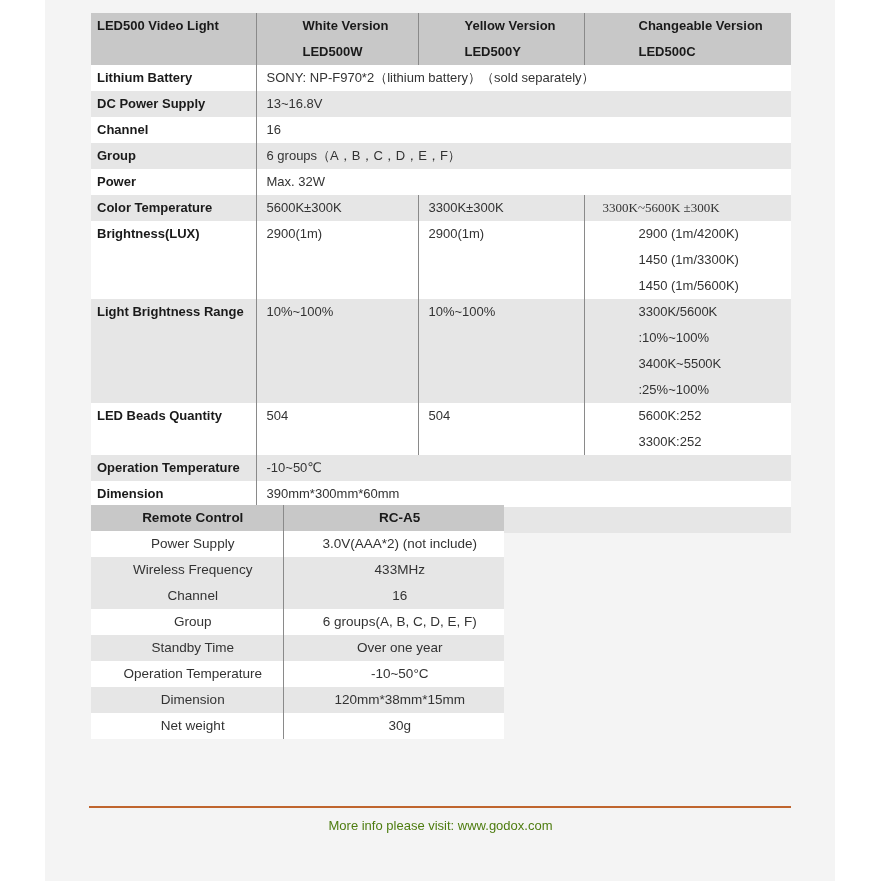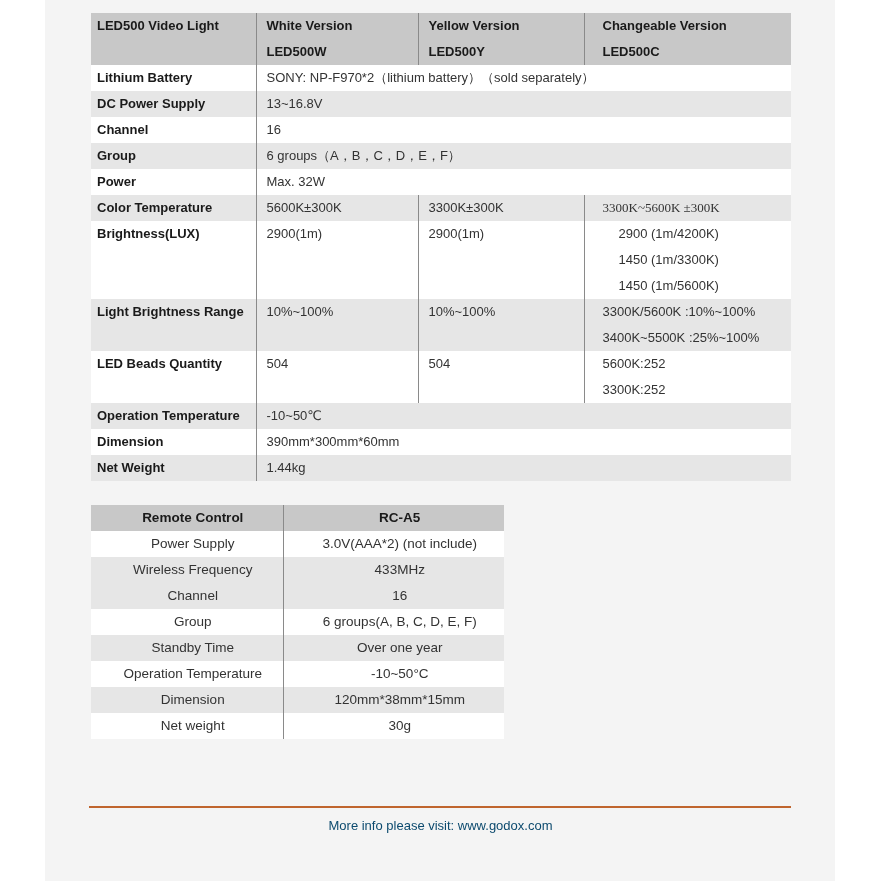--- a/index.html
+++ b/index.html
@@ -19,33 +19,33 @@
   #main-table col.c1 { width:162px; }
   #main-table col.c2 { width:166px; }
   #main-table col.c3 { width:207px; }
   #main-table td.label { font-weight:bold; color:#1a1a1a; }
   #main-table td.val { color:#333; padding-left:10px; }
   #main-table tr.head td { background:#c8c8c8; font-weight:bold; color:#1a1a1a; padding-top:0; }
   #main-table tr.head td.val { padding-left:10px; }
   tr.white td { background:#ffffff; }
   tr.gray td { background:#e6e6e6; }
   td.vline { border-left:1px solid #8a8a8a; }
-  .ml { display:block; line-height:26px; }
+  .ml { display:block; line-height:26px;margin-left:36px; }
   
   #remote-table { left:91px; top:505px; width:413px; }
   #remote-table col.r0 { width:192px; }
   #remote-table col.r1 { width:221px; }
   #remote-table td { font-size:13.5px; color:#333; padding-left:18px;text-align:center; }
   #remote-table tr.head td { background:#c8c8c8; color:#1a1a1a; font-weight:bold; }
   .divider {
     position:absolute; left:89px; top:806px; width:702px; height:2px; background:#c0652e;
   }
   .footer {
     position:absolute; left:0; top:817px; width:881px; text-align:center;
-    font-size:13px; color:#0c4a6e; line-height:18px;
+    font-size:13px; color:#4d7c0f; line-height:18px;
   }
 </style>
 </head>
 <body>
 
 <div class="panel"></div>
 
 <table id="main-table">
   <colgroup>
       <col class="c0">
@@ -92,21 +92,21 @@
   <tr class="gray">
     <td class="label">Color Temperature</td>
     <td class="val vline">5600K±300K</td>
     <td class="val vline">3300K±300K</td>
     <td class="val vline" style="padding-left:18px;font-family:Liberation Serif, serif;">3300K~5600K ±300K</td>
   </tr>
   <tr class="white">
     <td class="label">Brightness(LUX)</td>
     <td class="val vline">2900(1m)</td>
     <td class="val vline">2900(1m)</td>
-    <td class="val vline" style="padding-left:34px;">
+    <td class="val vline" style="padding-left:18px;">
       <span class="ml">2900 (1m/4200K)</span>
       <span class="ml">1450 (1m/3300K)</span>
       <span class="ml">1450 (1m/5600K)</span>
     </td>
   </tr>
   <tr class="gray">
     <td class="label">Light Brightness Range</td>
     <td class="val vline">10%~100%</td>
     <td class="val vline">10%~100%</td>
     <td class="val vline" style="padding-left:18px;">

